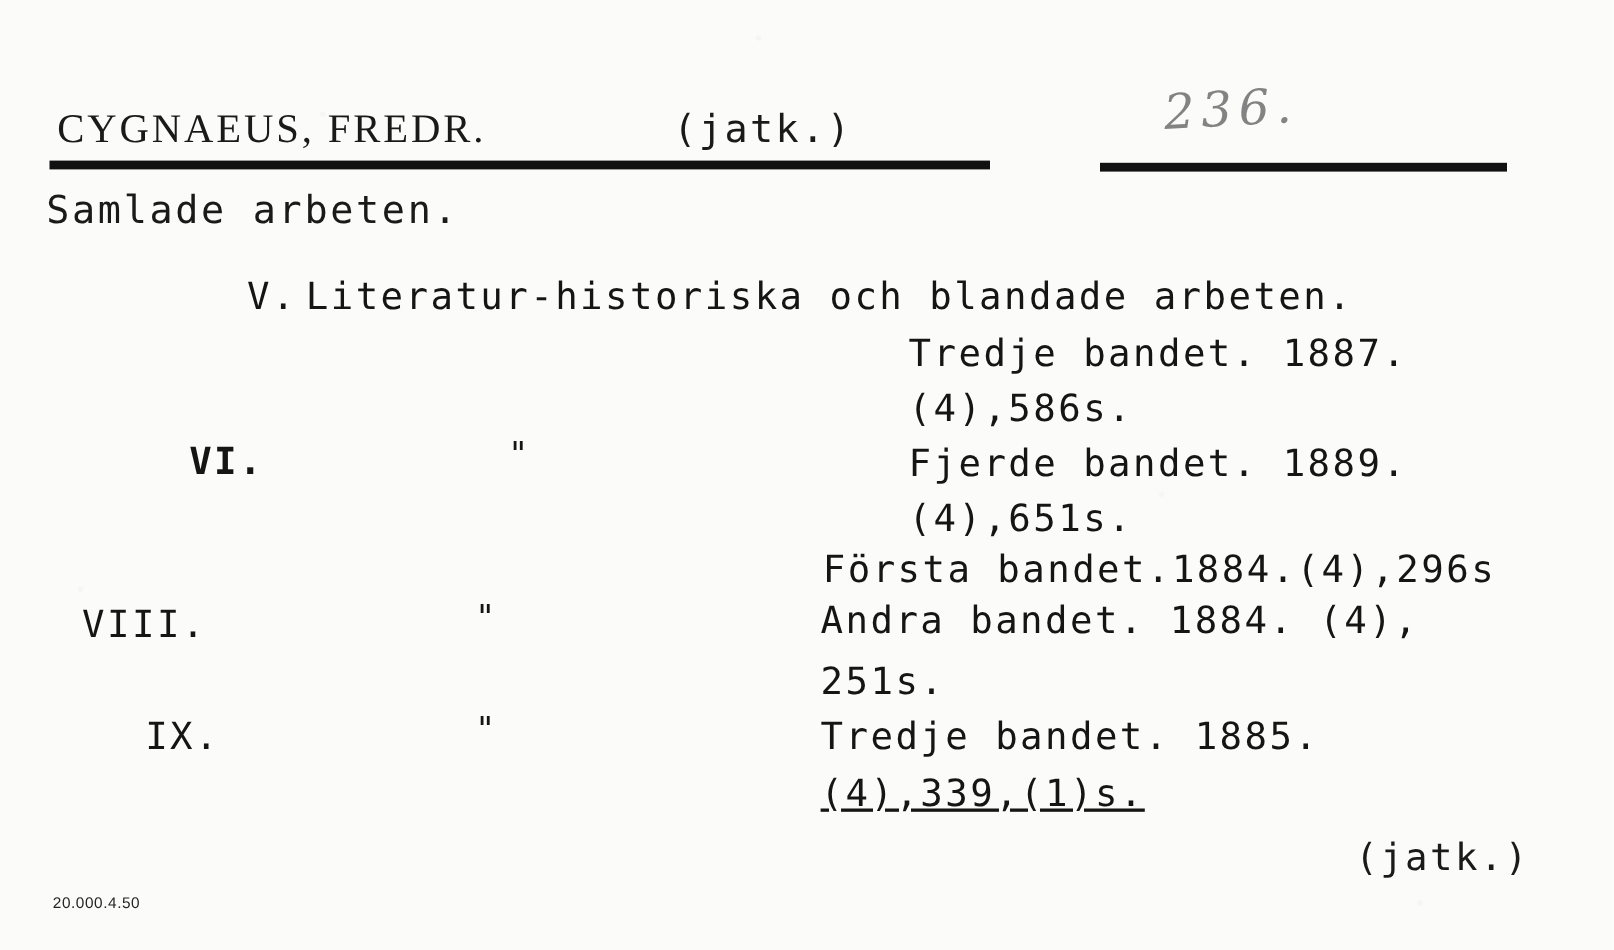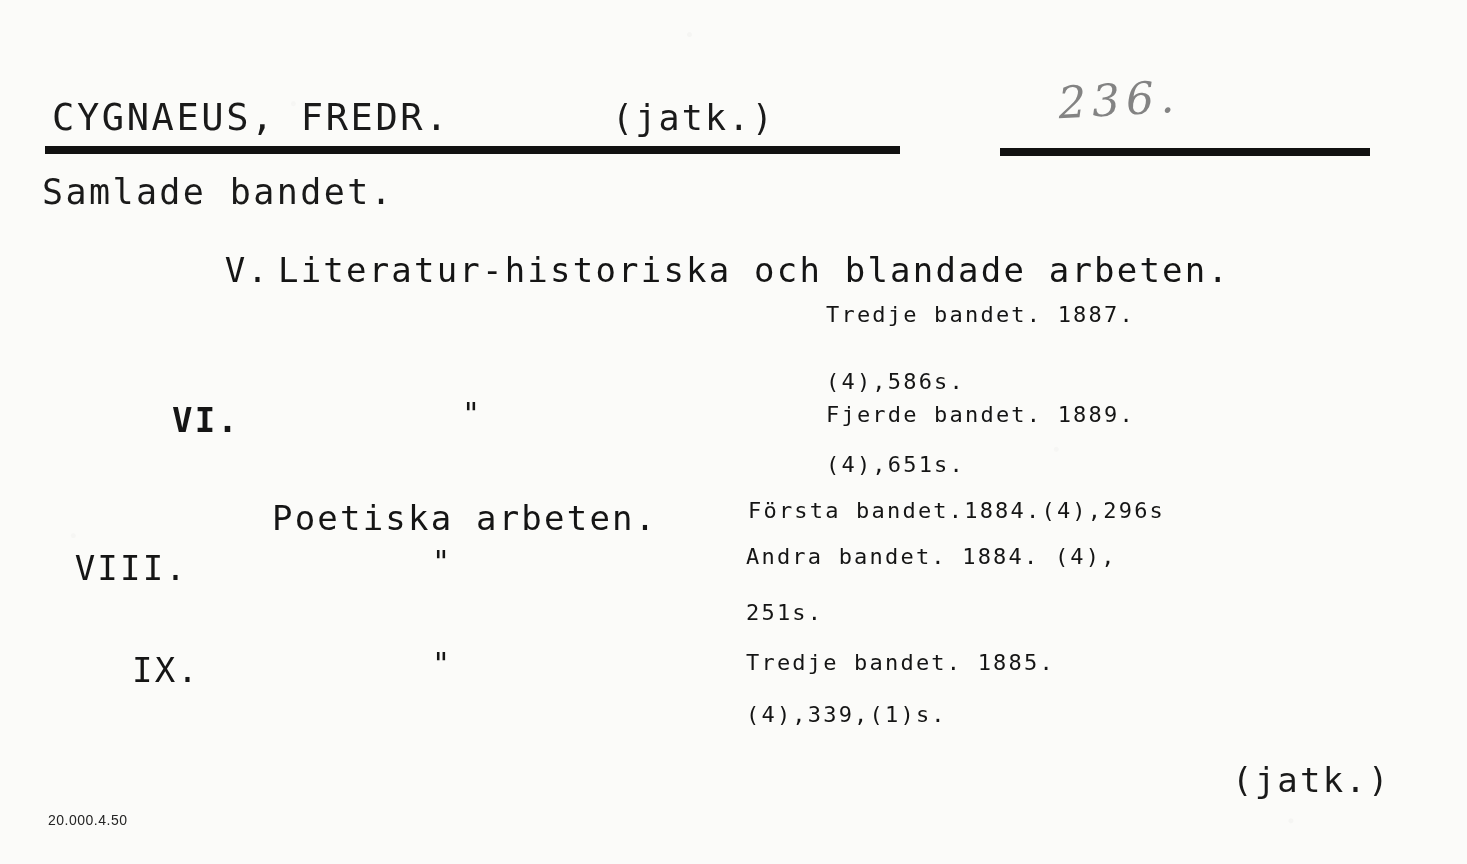--- a/index.html
+++ b/index.html
@@ -36,20 +36,21 @@
     letter-spacing: 1.5px;
     color: #1a1a1a;
   }
 
   
   #heading-author {
     left: 52px;
     top: 96px;
     font-size: 37px;
     letter-spacing: 2.6px;
+    font-family: Liberation Serif, serif;
   }
   #heading-jatk {
     left: 612px;
     top: 98px;
     font-size: 35px;
     letter-spacing: 2.2px;
   }
 
   .rule {
     position: absolute;
@@ -90,21 +91,21 @@
   }
   .vol-desc {
     position: absolute;
     white-space: pre;
     font-size: 34px;
     letter-spacing: 2.2px;
   }
   .vol-ext {
     position: absolute;
     white-space: pre;
-    font-size: 22px;
+    font-size: 34px;
     letter-spacing: 2.2px;
   }
 
   #footer-jatk {
     left: 1232px;
     top: 760px;
     font-size: 34px;
     letter-spacing: 2.2px;
   }
 
@@ -125,41 +126,40 @@
 
   <div class="tw" id="heading-author">CYGNAEUS, FREDR.</div>
 
   <div class="tw" id="heading-jatk">(jatk.)</div>
 
   <div id="card-number">236.</div>
 
   <div class="rule" id="rule-left"></div>
   <div class="rule" id="rule-right"></div>
 
-  <div class="tw" id="title-main">Samlade bandet.</div>
+  <div class="tw" id="title-main">Samlade arbeten.</div>
 
   <div class="vol-roman" style="left:60px;  top:250px;">V.</div>
   <div class="vol-desc" style="left:278px; top:250px;text-align:center;">Literatur-historiska och blandade arbeten.</div>
   <div class="vol-ext" style="left:826px; top:302px;">Tredje bandet. 1887.</div>
-  <div class="vol-ext" style="left:826px; top:352px;margin-top:17px;">(4),586s.</div>
+  <div class="vol-ext" style="left:826px; top:352px;">(4),586s.</div>
 
   <div class="vol-roman" style="left:30px;  top:400px;font-weight:bold;">VI.</div>
   <div class="vol-desc" style="left:462px; top:396px; font-size:30px;">"</div>
   <div class="vol-ext" style="left:826px; top:402px;">Fjerde bandet. 1889.</div>
   <div class="vol-ext" style="left:826px; top:452px;">(4),651s.</div>
 
-  <div class="vol-desc" style="left:272px; top:498px;">Poetiska arbeten.</div>
   <div class="vol-ext" style="left:748px; top:498px;">Första bandet.1884.(4),296s</div>
 
   <div class="vol-roman" style="left:-22px; top:548px;">VIII.</div>
   <div class="vol-desc" style="left:432px; top:544px; font-size:30px;">"</div>
   <div class="vol-ext" style="left:746px; top:544px;">Andra bandet. 1884. (4),</div>
   <div class="vol-ext" style="left:746px; top:600px;">251s.</div>
 
   <div class="vol-roman" style="left:-10px; top:650px;">IX.</div>
   <div class="vol-desc" style="left:432px; top:646px; font-size:30px;">"</div>
   <div class="vol-ext" style="left:746px; top:650px;">Tredje bandet. 1885.</div>
-  <div class="vol-ext" style="left:746px; top:702px;">(4),339,(1)s.</div>
+  <div class="vol-ext" style="left:746px; top:702px;text-decoration:underline;">(4),339,(1)s.</div>
 
   <div class="tw" id="footer-jatk">(jatk.)</div>
 
   <div id="print-code">20.000.4.50</div>
 </div>
 
 </body></html>

